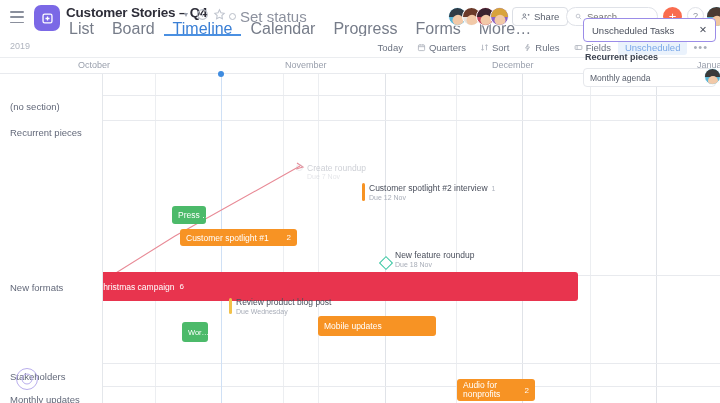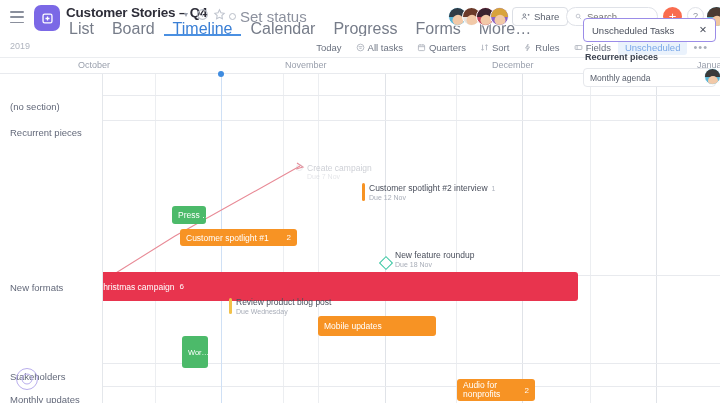--- a/index.html
+++ b/index.html
@@ -247,27 +247,20 @@
   </div>
 
   <div class="toolbar">
     <div class="tb-year">2019</div>
     <div class="tb-items">
       <div class="tb">
         <span>Today</span>
       </div>
       <div class="tb">
         <svg viewBox="0 0 16 16" fill="none" stroke="currentColor" stroke-width="1.4">
-          <circle cx="8" cy="8" r="6"></circle>
-            <path d="M4.5 6.5h7M6 9.5h4"></path>
-          </svg>
-        <span>All tasks</span>
-      </div>
-      <div class="tb">
-        <svg viewBox="0 0 16 16" fill="none" stroke="currentColor" stroke-width="1.4">
           <rect x="2.5" y="3.5" width="11" height="10" rx="1.5"></rect>
             <path d="M2.5 6.5h11M5.5 2v2.5M10.5 2v2.5"></path>
           </svg>
         <span>Quarters</span>
       </div>
       <div class="tb">
         <svg viewBox="0 0 16 16" fill="none" stroke="currentColor" stroke-width="1.4">
           <path d="M4.5 3v10M2.5 11l2 2 2-2M11.5 13V3M9.5 5l2-2 2 2"></path>
           </svg>
         <span>Sort</span>
@@ -330,21 +323,21 @@
       <div class="srow-lbl" style="top:320px">Monthly updates</div>
 
       <svg class="dep-arrow">
         <path d="M103 207 L175 162 L300 92" stroke="#e88a96" stroke-width="1.1" fill="none"></path>
         <path d="M297 89 l6 4 -7 2" stroke="#e88a96" stroke-width="1.1" fill="none"></path>
       </svg>
 
       <div class="ghost" style="left:296px; top:89px">
         <span class="chk"></span>
         <span style="display:flex;flex-direction:column">
-          <span class="g1">Create campaign</span>
+          <span class="g1">Create roundup</span>
           <span class="g2">Due 7 Nov</span>
         </span>
       </div>
 
       <div class="bar green" style="left:172px;top:132px;width:34px;height:18px">
         <span>Press …</span>
       </div>
 
       <div class="bar orange" style="left:180px;top:155px;width:117px;height:17px">
         <span>Customer spotlight #1</span>
@@ -353,21 +346,21 @@
 
       <div class="bar red" style="left:91px;top:198px;width:487px;height:29px">
         <span>Christmas campaign</span>
         <span style="margin-left:5px;font-size:8px">6</span>
       </div>
 
       <div class="bar orange" style="left:318px;top:242px;width:118px;height:20px">
         <span>Mobile updates</span>
       </div>
 
-      <div class="bar green" style="left:182px;top:262px;width:26px;height:32px">
+      <div class="bar green" style="left:182px;top:248px;width:26px;height:20px">
         <span style="font-size:7.5px">Wor…</span>
       </div>
 
       <div class="bar orange two-line" style="left:457px;top:305px;width:78px;height:22px">
         <span class="txt">Audio for nonprofits</span>
         <span class="meta">2</span>
       </div>
 
       <div class="task" style="left:362px;top:109px">
         <span class="stub" style="height:18px"></span>

